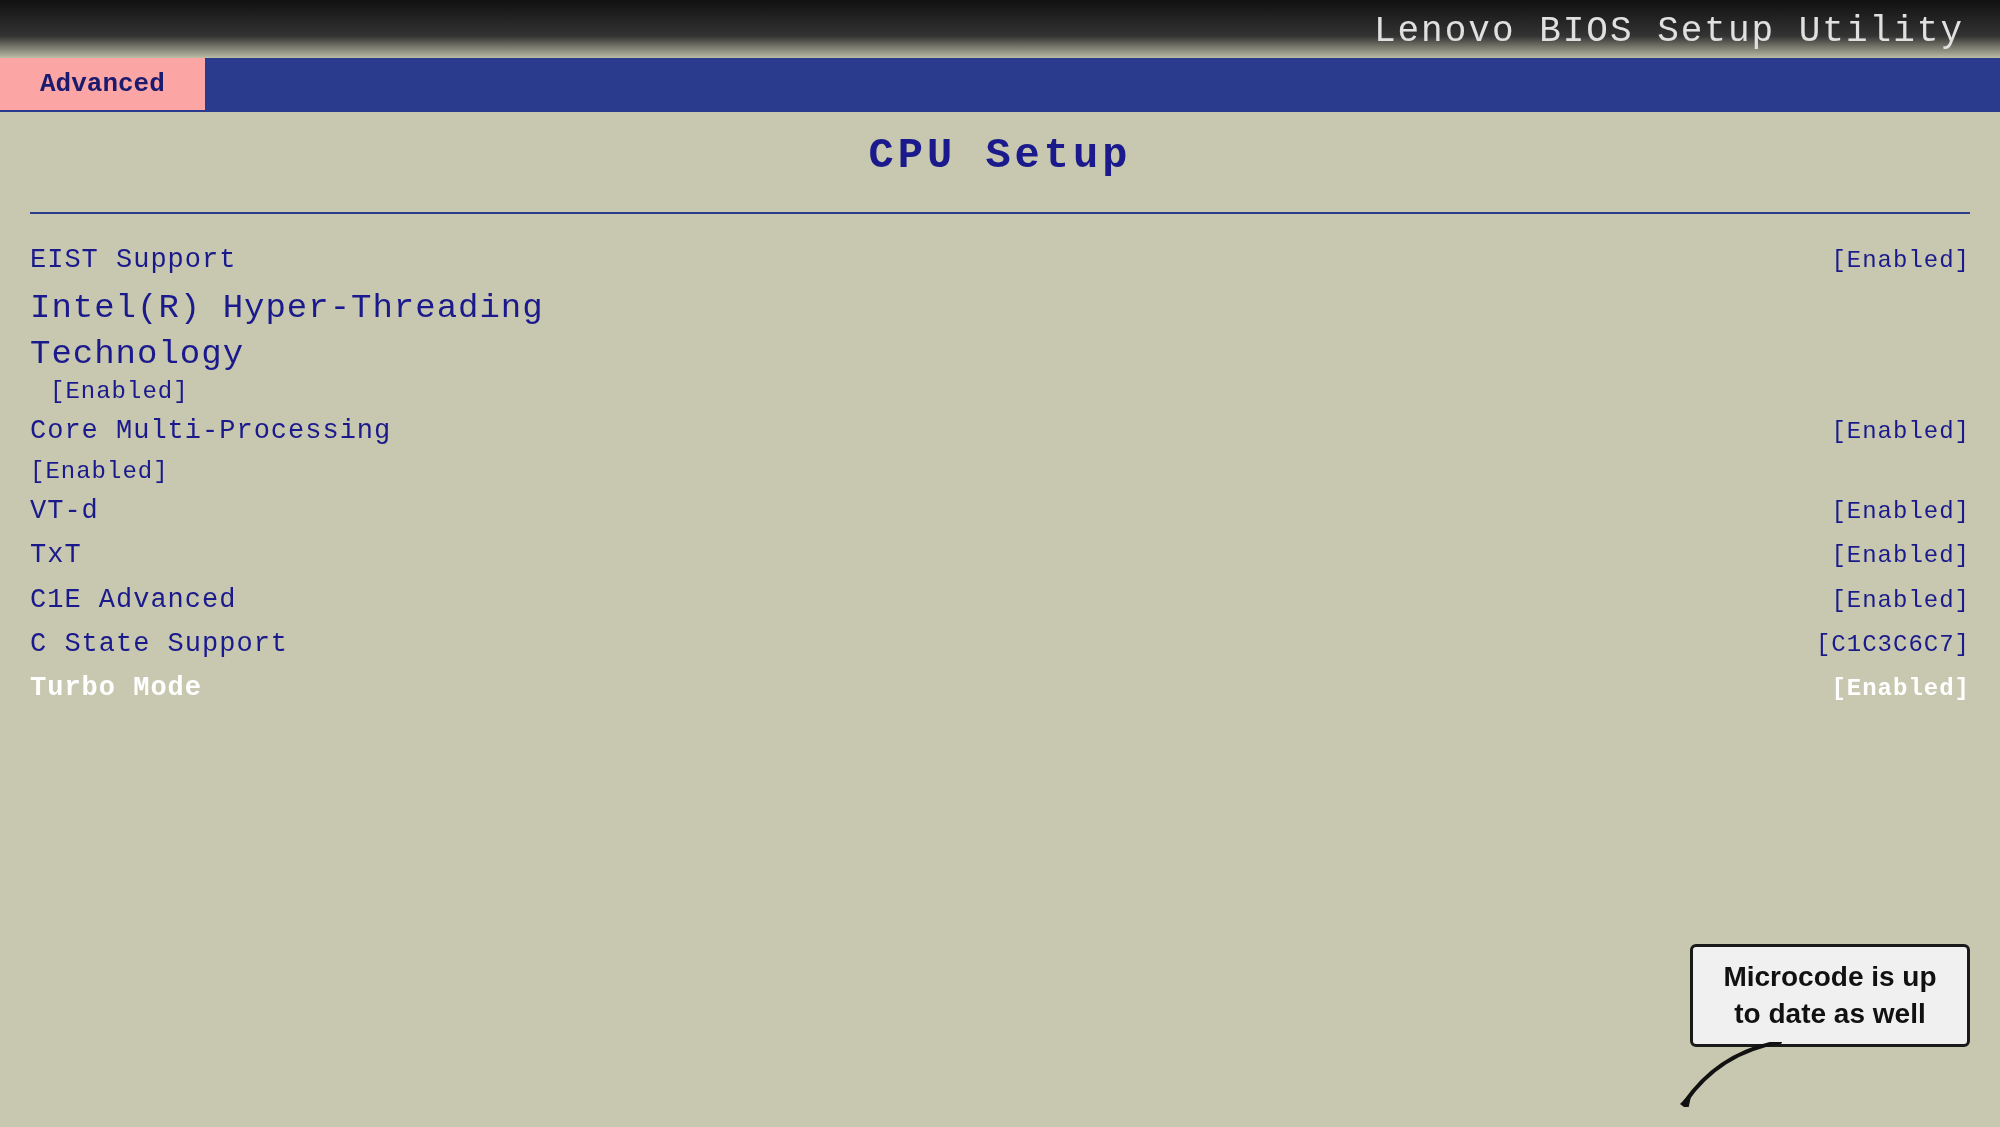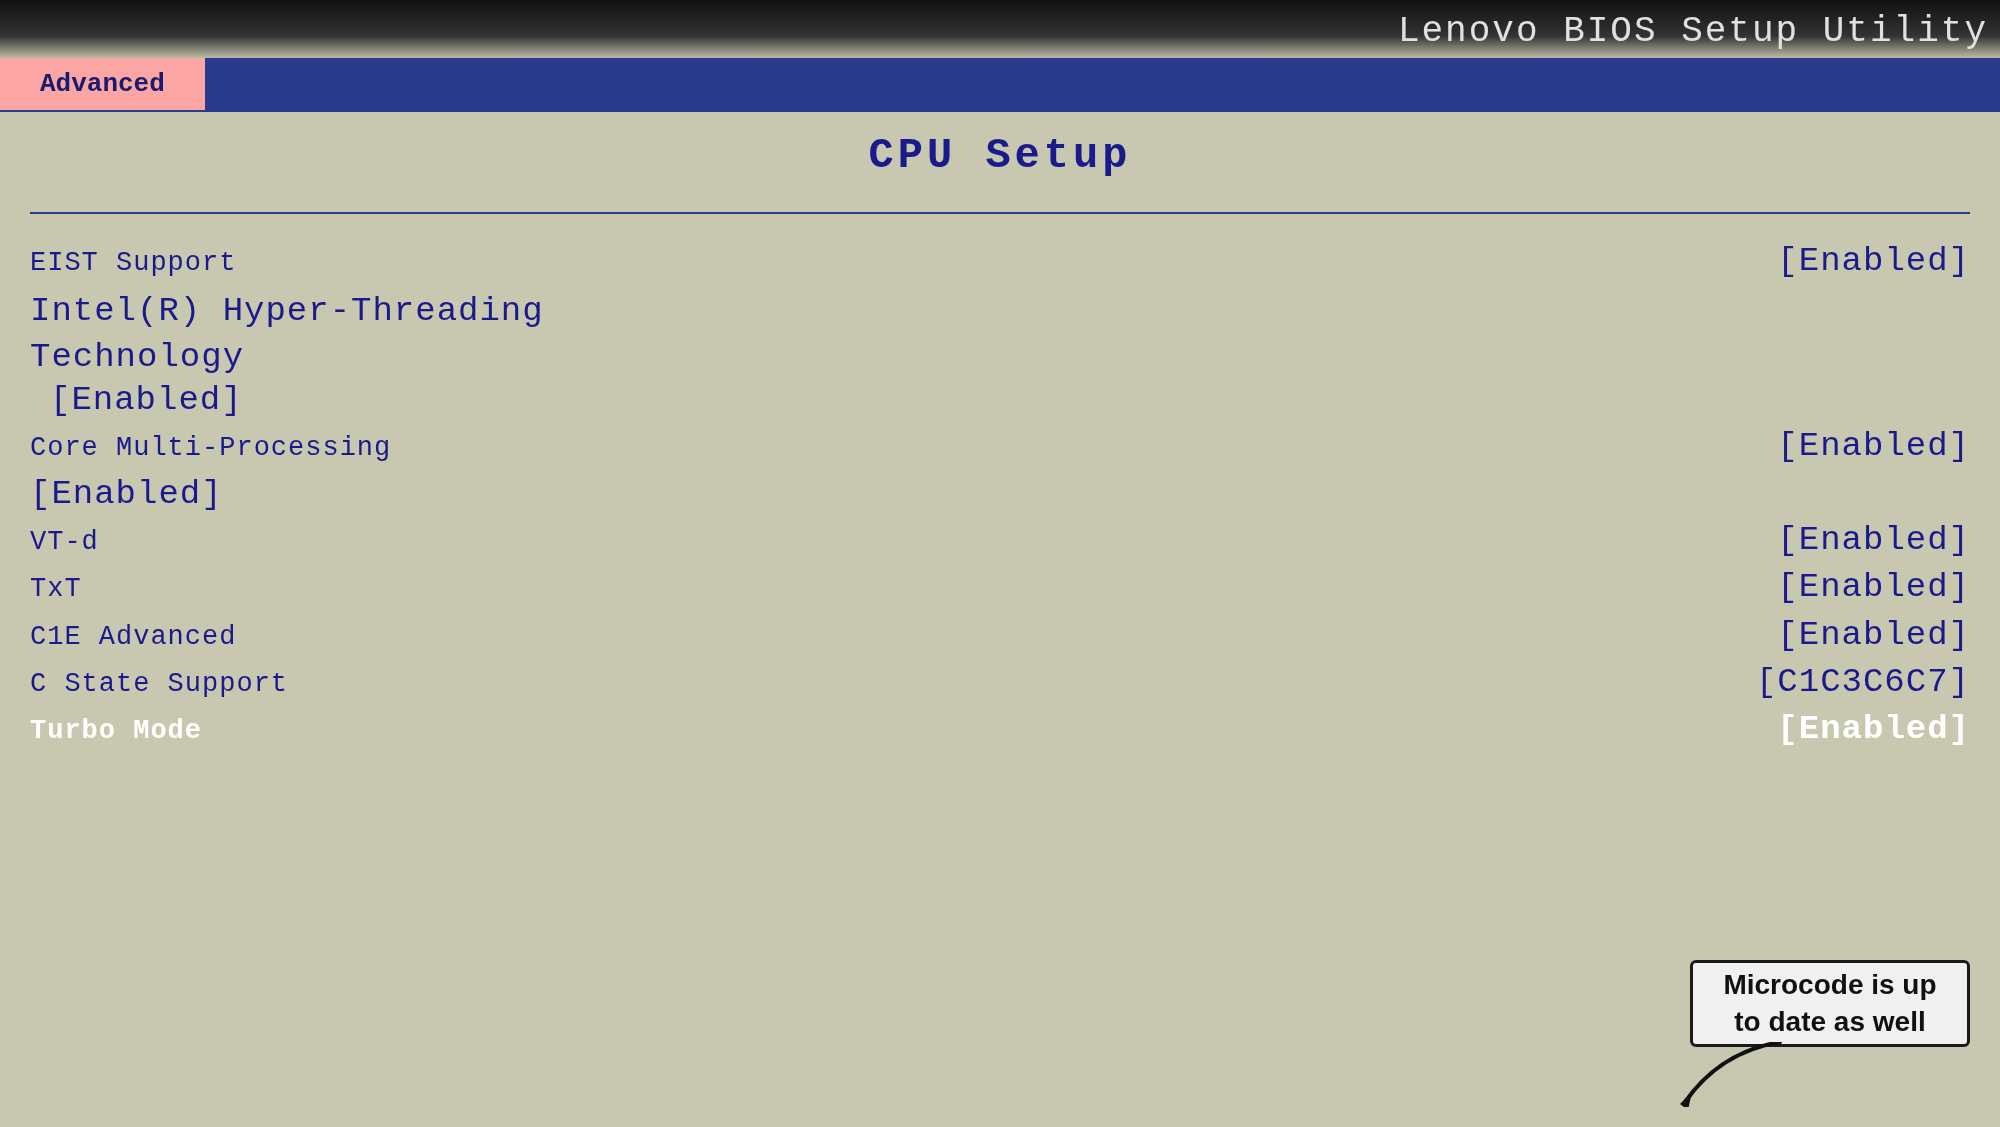--- a/index.html
+++ b/index.html
@@ -31,21 +31,21 @@
     .header-bar {
       position: absolute;
       top: 0;
       left: 0;
       right: 0;
       height: 58px;
       background: transparent;
       display: flex;
       align-items: flex-end;
       justify-content: flex-end;
-      padding-right: 12px;
+      padding-right: 36px;
       padding-bottom: 6px;
     }
 
     .header-title {
       color: #e0e0e0;
       font-size: 36px;
       font-weight: normal;
       letter-spacing: 2px;
       font-family: 'Courier New', Courier, monospace;
     }
@@ -145,21 +145,21 @@
       line-height: 1.35;
     }
 
     .setting-label.white {
       color: #ffffff;
       font-weight: bold;
     }
 
     .setting-value {
       font-family: 'Courier New', Courier, monospace;
-      font-size: 34px;
+      font-size: 24px;
       color: #1a1a8c;
       letter-spacing: 1px;
       white-space: nowrap;
     }
 
     .setting-value.white {
       color: #ffffff;
       font-weight: bold;
     }
 
@@ -197,21 +197,21 @@
     .callout-container {
       position: absolute;
       right: 30px;
       bottom: 80px;
     }
 
     .callout-box {
       background: #f0f0f0;
       border: 3px solid #1a1a1a;
       border-radius: 6px;
-      padding: 4px 20px;
+      padding: 12px 20px;
       font-family: Arial, sans-serif;
       font-size: 28px;
       font-weight: bold;
       color: #111;
       text-align: center;
       max-width: 280px;
       line-height: 1.3;
       position: relative;
     }
 

